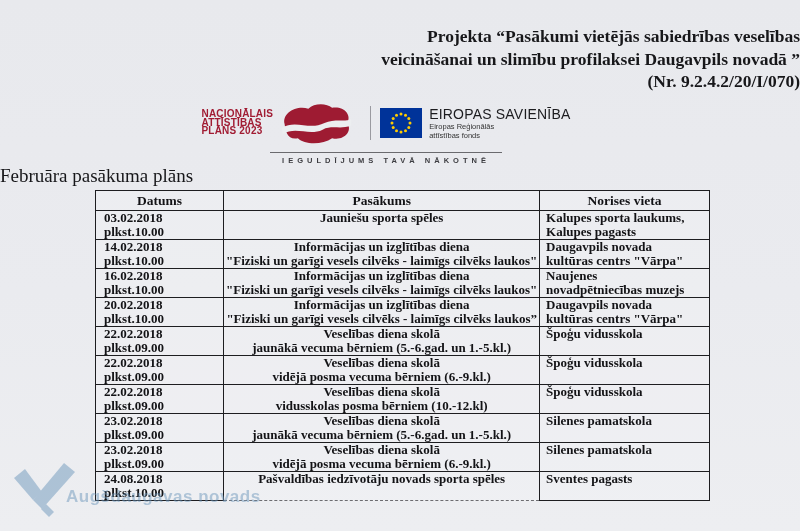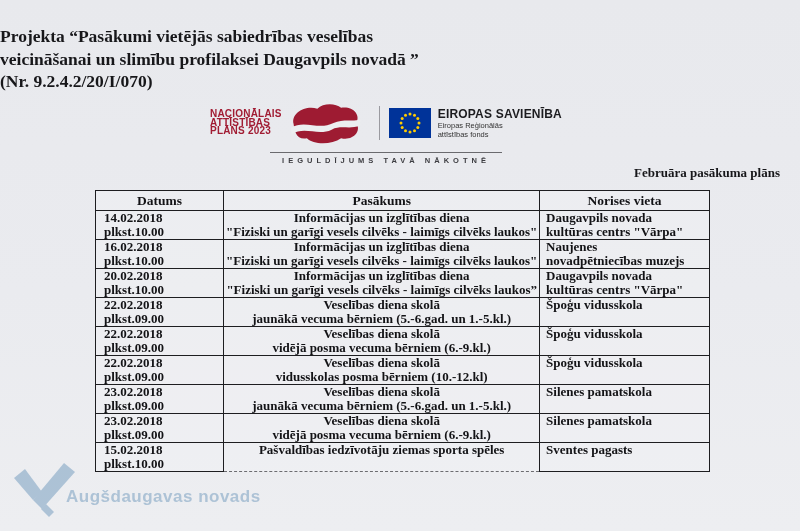--- a/index.html
+++ b/index.html
@@ -7,51 +7,51 @@
     position:relative;
     width:800px;height:531px;
     background:linear-gradient(180deg,#e8e9ed 0%,#eaebef 55%,#edeef1 100%);
     font-family:"Liberation Serif","DejaVu Serif",serif;
     color:#161616;
     overflow:hidden;
   }
   
   .doc-title{
     position:absolute;top:25px;left:0;right:0;
-    text-align:left;
+    text-align:right;
     font-weight:bold;font-size:17.5px;line-height:22.5px;
     color:#17171a;
   }
   
   .logos{
     position:absolute;top:101px;left:0;right:0;
     display:flex;flex-direction:column;align-items:center;
     transform:translateX(-14px);
     font-family:"Liberation Sans","DejaVu Sans",sans-serif;
   }
   .logo-row{display:flex;align-items:center;}
   .nap-text{
     font-size:10px;line-height:8.5px;font-weight:bold;
     color:#a11c33;text-align:left;letter-spacing:.2px;
   }
   .nap-shape{margin-left:4px;margin-right:8px;}
   .logo-sep{width:1px;height:34px;background:#9a9aa0;margin:0 9px;}
   .eu-flag{margin-right:7px;box-shadow:0 0 0 1px #2a4a8f inset;}
   .eu-text{text-align:left;}
-  .eu-title{font-size:12px;font-weight:bold;color:#1c1c1f;letter-spacing:.2px;}
+  .eu-title{font-size:14px;font-weight:normal;color:#1c1c1f;letter-spacing:.2px;}
   .eu-sub{font-size:7.5px;line-height:9px;color:#333;}
   .slogan-rule{width:232px;border-top:1px solid #6a6a6e;margin-top:7px;}
   .slogan{
     margin-top:3px;font-size:7.5px;font-weight:bold;letter-spacing:4px;
     color:#3c3c40;
   }
   
   .plan-heading{
     position:absolute;top:165px;left:0;right:20px;
-    text-align:right;font-weight:bold;font-size:13px;color:#17171a;
+    text-align:left;font-weight:normal;font-size:19px;color:#17171a;
   }
   
   .plan-table{
     position:absolute;left:95px;top:190px;
     width:615px;border-collapse:collapse;
     background:rgba(243,244,246,.35);
   }
   .plan-table th,.plan-table td{
     border:1px solid #1d1d20;
     padding:0;vertical-align:top;
@@ -136,20 +136,34 @@
 
   <table class="plan-table">
     <thead>
       <tr>
         <th class="col-date">Datums</th>
         <th class="col-event">Pasākums</th>
         <th class="col-venue">Norises vieta</th>
       </tr>
     </thead>
     <tbody>
+  <tr>
+    <td class="c-date">
+      <div class="cell-line">03.02.2018</div>
+      <div class="cell-line">plkst.10.00</div>
+    </td>
+    <td class="c-event">
+      <div class="cell-line">Jauniešu sporta spēles</div>
+      <div class="cell-line"></div>
+    </td>
+    <td class="c-venue">
+      <div class="cell-line">Kalupes sporta laukums,</div>
+      <div class="cell-line">Kalupes pagasts</div>
+    </td>
+  </tr>
 
   <tr>
     <td class="c-date">
       <div class="cell-line">14.02.2018</div>
       <div class="cell-line">plkst.10.00</div>
     </td>
     <td class="c-event">
       <div class="cell-line">Informācijas un izglītības diena</div>
       <div class="cell-line">"Fiziski un garīgi vesels cilvēks - laimīgs cilvēks laukos"</div>
     </td>
@@ -259,25 +273,25 @@
       <div class="cell-line">vidējā posma vecuma bērniem (6.-9.kl.)</div>
     </td>
     <td class="c-venue">
       <div class="cell-line">Silenes pamatskola</div>
       <div class="cell-line"></div>
     </td>
   </tr>
 
   <tr>
     <td class="c-date">
-      <div class="cell-line">15.02.2018</div>
-      <div class="cell-line">plkst.10.00</div>
-    </td>
-    <td class="c-event">
-      <div class="cell-line">Pašvaldības iedzīvotāju ziemas sporta spēles</div>
+      <div class="cell-line">24.08.2018</div>
+      <div class="cell-line">plkst.10.00</div>
+    </td>
+    <td class="c-event">
+      <div class="cell-line">Pašvaldības iedzīvotāju novads sporta spēles</div>
       <div class="cell-line"></div>
     </td>
     <td class="c-venue">
       <div class="cell-line">Sventes pagasts</div>
       <div class="cell-line"></div>
     </td>
   </tr>
 </tbody>
   </table>
 

